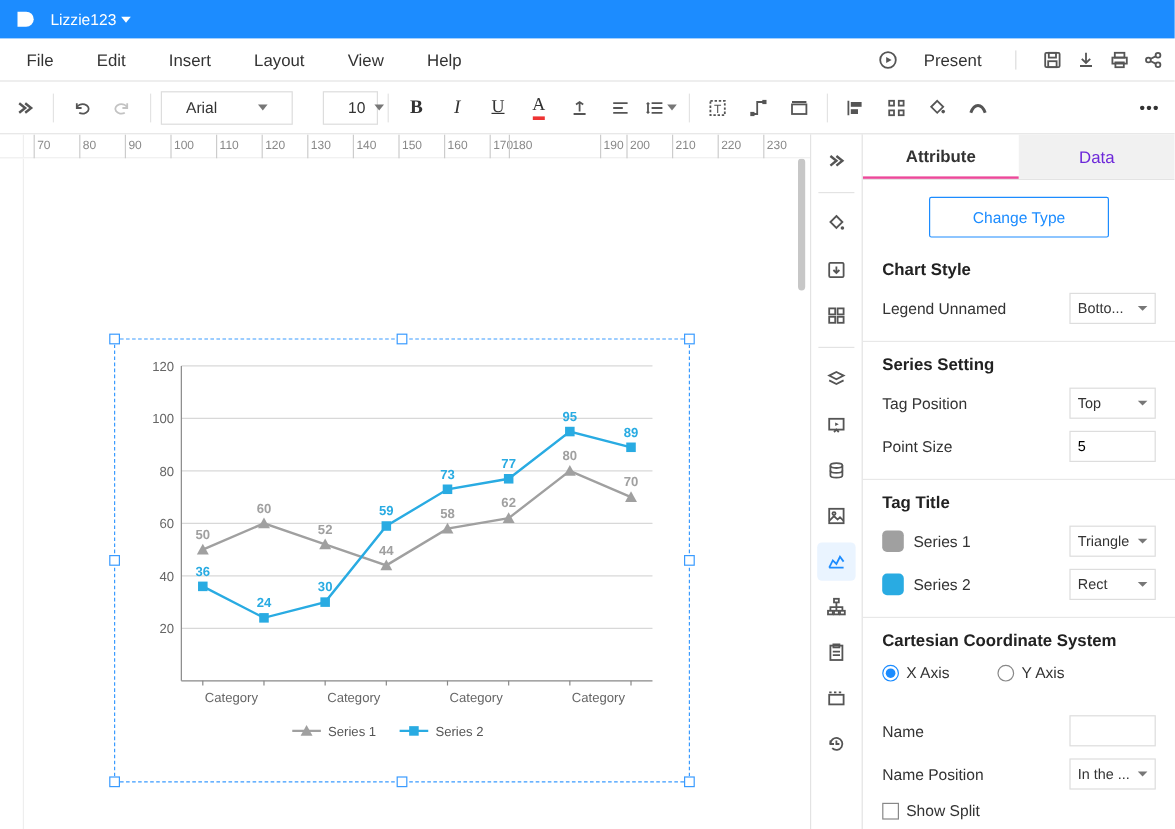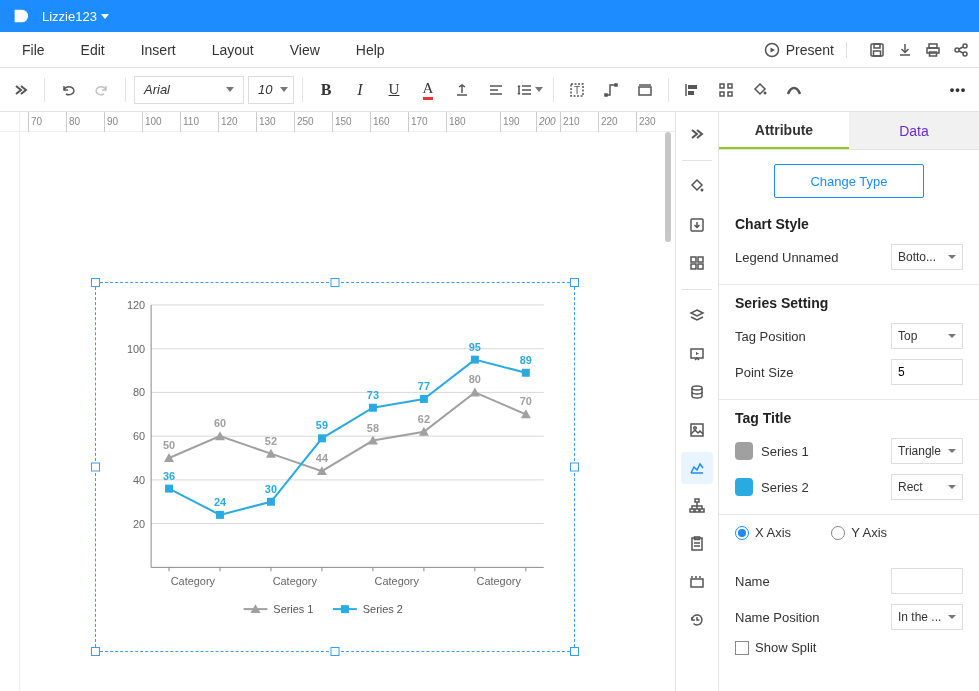--- a/index.html
+++ b/index.html
@@ -9,31 +9,31 @@
   .titlebar { height: 32px; background: #1c8cff; color: #fff; display: flex; align-items: center; padding: 0 10px; }
   .titlebar .logo { width: 20px; height: 20px; margin-right: 12px; display:flex;align-items:center;justify-content:center;}
   .titlebar .filename { flex: 1; font-size: 14px; }
   .titlebar .user { font-size: 13px; display:flex;align-items:center;gap:4px;}
   .titlebar .user::after { content:''; border-left:4px solid transparent; border-right:4px solid transparent; border-top:5px solid #fff;}
 
   
   .menubar { height: 36px; border-bottom: 1px solid #e3e3e3; display: flex; align-items: center; padding: 0 4px; }
   .menubar .menu { padding: 0 18px; font-size: 14px; cursor: pointer; }
   .menubar .spacer { flex: 1; }
-  .menubar .present { display:flex; align-items:center; gap:6px; padding:0 8px; font-size:14px;}
+  .menubar .present { display:flex; align-items:center; gap:22px; padding:0 8px; font-size:14px;}
   .menubar .present-caret { border-left:1px solid #ddd; padding-left:8px; margin-left:6px;}
   .menubar .icon-btn { width:28px; height:28px; display:flex; align-items:center; justify-content:center; cursor:pointer;}
   
   
   .toolbar { height: 44px; border-bottom: 1px solid #e3e3e3; display:flex; align-items:center; padding:0 6px; gap:4px;}
   .toolbar .tbtn { width:30px; height:30px; display:flex; align-items:center; justify-content:center; cursor:pointer; border-radius:3px;}
   .toolbar .sep { width:1px; height:24px; background:#e3e3e3; margin:0 4px;}
-  .toolbar .combo { height:28px; border:1px solid #ddd; display:flex; align-items:center; padding:0 9px; gap:8px; font-size:13px; cursor:pointer;font-style:italic;}
+  .toolbar .combo { height:28px; border:1px solid #ddd; display:flex; align-items:center; padding:0 20px; gap:8px; font-size:13px; cursor:pointer;}
   .toolbar .combo.font { width:110px;}
-  .toolbar .combo.size { width:46px;}
+  .toolbar .combo.size { width:46px;margin-left:21px;}
   .toolbar .caret-down { border-left:4px solid transparent; border-right:4px solid transparent; border-top:5px solid #777; margin-left:auto;}
   .toolbar .more { font-weight:bold; letter-spacing:1px;}
 
   
   .main { display:flex; height: calc(691px - 32px - 36px - 44px); }
   .canvas-wrap { flex:1; display:flex; flex-direction:column; overflow:hidden; }
   .ruler { height:20px; background:#fff; border-bottom:1px solid #eee; position:relative; font-size:10px; color:#888; display:flex;}
   .ruler-corner {width:20px; border-right:1px solid #eee;}
   .ruler-ticks { flex:1; position:relative;}
   .ruler-tick { position:absolute; top:0; height:20px; border-left:1px solid #ccc; padding-left:2px; padding-top:4px;}
@@ -53,21 +53,21 @@
   .side-strip { width:44px; border-left:1px solid #e3e3e3; border-right:1px solid #e3e3e3; display:flex; flex-direction:column; align-items:center; padding-top:6px; gap:6px;}
   .side-strip .sbtn { width:32px; height:32px; display:flex; align-items:center; justify-content:center; cursor:pointer; border-radius:4px;}
   .side-strip .sbtn.active { background:#eaf4ff;}
   .side-strip .ssep { height:1px; width:30px; background:#e3e3e3; margin:4px 0;}
 
   
   .panel { width:260px; display:flex; flex-direction:column; overflow:hidden;}
   .panel-tabs { height:38px; display:flex; border-bottom:1px solid #e3e3e3;}
   .panel-tab { flex:1; display:flex; align-items:center; justify-content:center; font-size:14px; cursor:pointer;}
   .panel-tab.inactive { background:#f1f1f1; color:#6d28d9;}
-  .panel-tab.active { font-weight:bold; border-bottom:2px solid #84cc16;}
+  .panel-tab.active { font-weight:bold; border-bottom:2px solid #ec4899;}
   .panel-body { flex:1; overflow-y:auto; padding:14px 16px 10px;}
   .panel-body::-webkit-scrollbar{width:0;}
   .change-type { border:1.5px solid #1c8cff; color:#1c8cff; height:34px; display:flex; align-items:center; justify-content:center; border-radius:2px; margin: 0 auto 18px; width:150px; cursor:pointer;}
   .section { margin-bottom:14px;}
   .section h4 { font-size:14px; font-weight:bold; color:#222; margin-bottom:12px;}
   .row { display:flex; align-items:center; justify-content:space-between; margin-bottom:10px; font-size:13px; color:#333;}
   .row .label { flex:1;}
   .select { width:72px; height:26px; border:1px solid #ddd; padding:0 6px; display:flex; align-items:center; justify-content:space-between; font-size:12px; cursor:pointer;}
   .select .caret { border-left:4px solid transparent; border-right:4px solid transparent; border-top:4px solid #777;}
   .input { width:72px; height:26px; border:1px solid #ddd; padding:0 6px; font-size:12px;}
@@ -258,27 +258,27 @@
     <div class="ruler">
       <div class="ruler-corner"></div>
       <div class="ruler-ticks" id="ruler-ticks">
           <div class="ruler-tick" style="left: 8px;">70</div>
           <div class="ruler-tick" style="left: 46px;">80</div>
           <div class="ruler-tick" style="left: 84px;">90</div>
           <div class="ruler-tick" style="left: 122px;">100</div>
           <div class="ruler-tick" style="left: 160px;">110</div>
           <div class="ruler-tick" style="left: 198px;">120</div>
           <div class="ruler-tick" style="left: 236px;">130</div>
-          <div class="ruler-tick" style="left: 274px;">250</div>
+          <div class="ruler-tick" style="left: 274px;">140</div>
           <div class="ruler-tick" style="left: 312px;">150</div>
           <div class="ruler-tick" style="left: 350px;">160</div>
           <div class="ruler-tick" style="left: 388px;">170</div>
-          <div class="ruler-tick" style="left: 426px;">180</div>
+          <div class="ruler-tick" style="left: 404px;">180</div>
           <div class="ruler-tick" style="left: 480px;">190</div>
-          <div class="ruler-tick" style="left: 516px; font-style: italic;">200</div>
+          <div class="ruler-tick" style="left: 502px;">200</div>
           <div class="ruler-tick" style="left: 540px;">210</div>
           <div class="ruler-tick" style="left: 578px;">220</div>
           <div class="ruler-tick" style="left: 616px;">230</div>
         </div>
     </div>
     <div class="canvas-body">
       <div class="vruler"></div>
       <div class="canvas">
         <div class="canvas-scroll-thumb"></div>
         <div class="selection">
@@ -510,20 +510,21 @@
           </span>
           <div class="select">
               <span>Rect</span>
               <span class="caret"></span>
             </div>
         </div>
       </div>
       <div class="hr"></div>
 
       <div class="section">
+        <h4>Cartesian Coordinate System</h4>
         <div class="radio-row">
           <label style="display:flex;align-items:center">
               <span class="radio checked"></span>
               <span>X Axis</span>
             </label>
           <label style="display:flex;align-items:center">
               <span class="radio"></span>
               <span>Y Axis</span>
             </label>
         </div>

